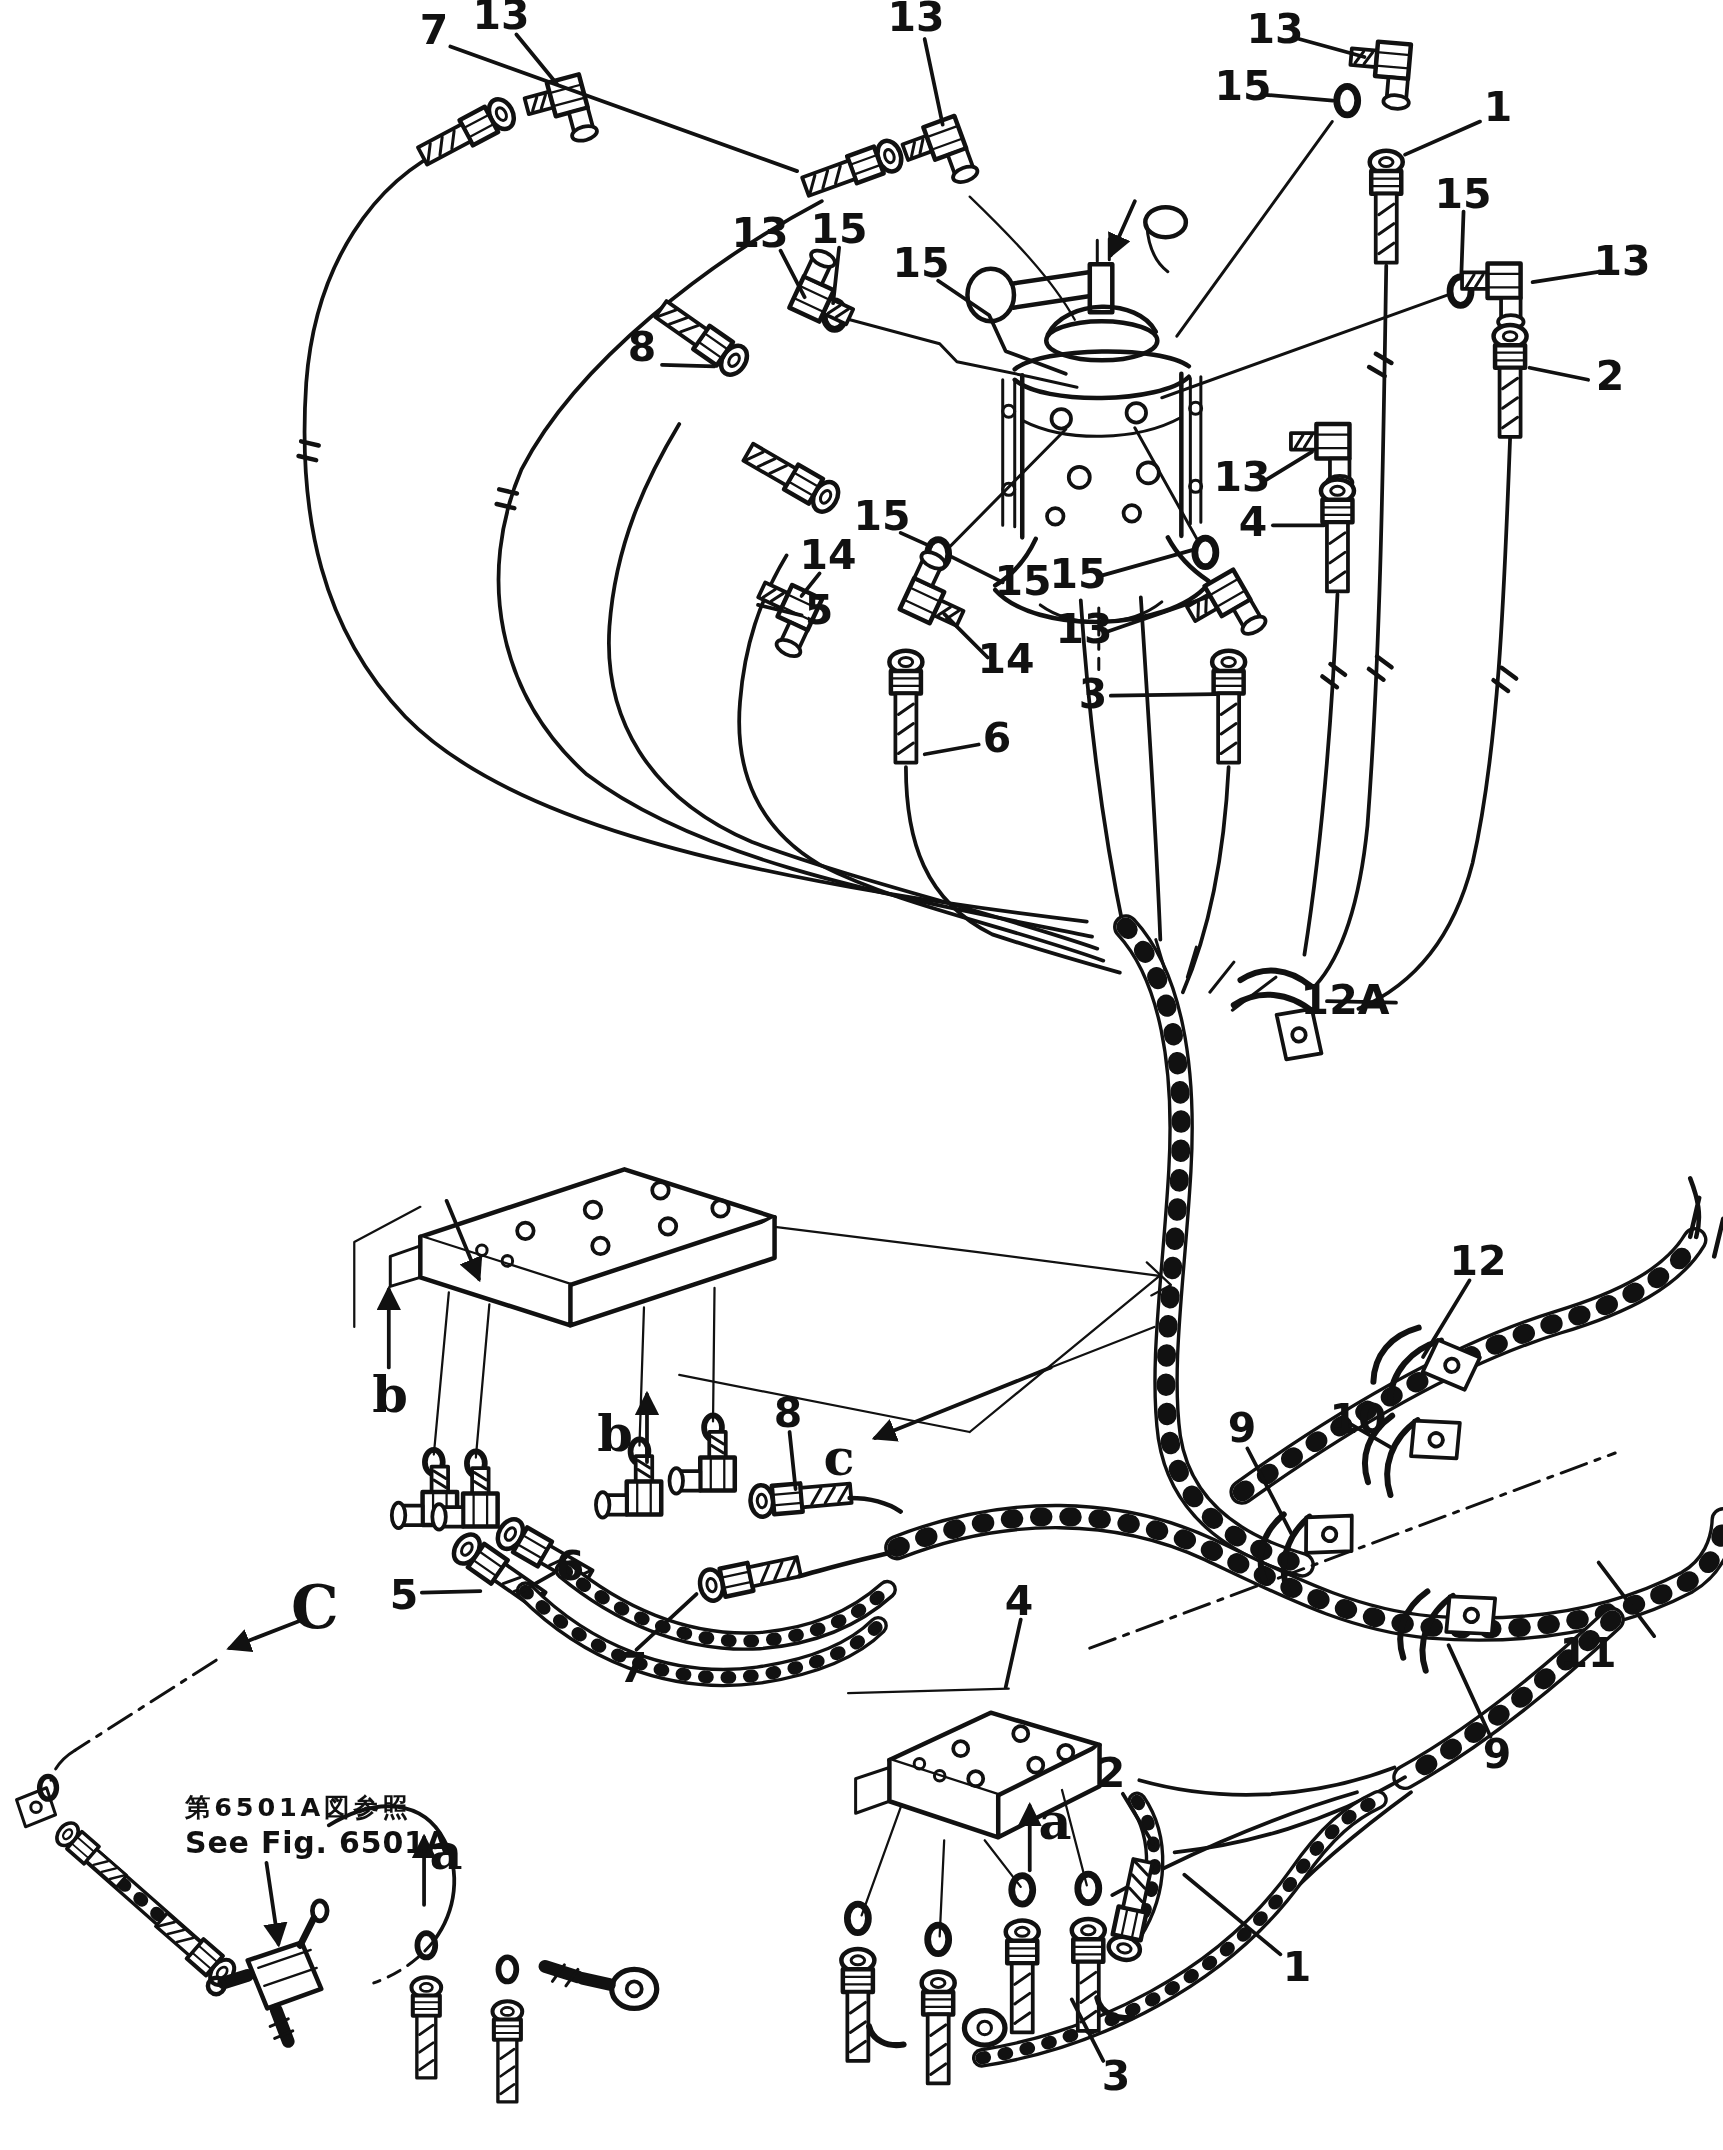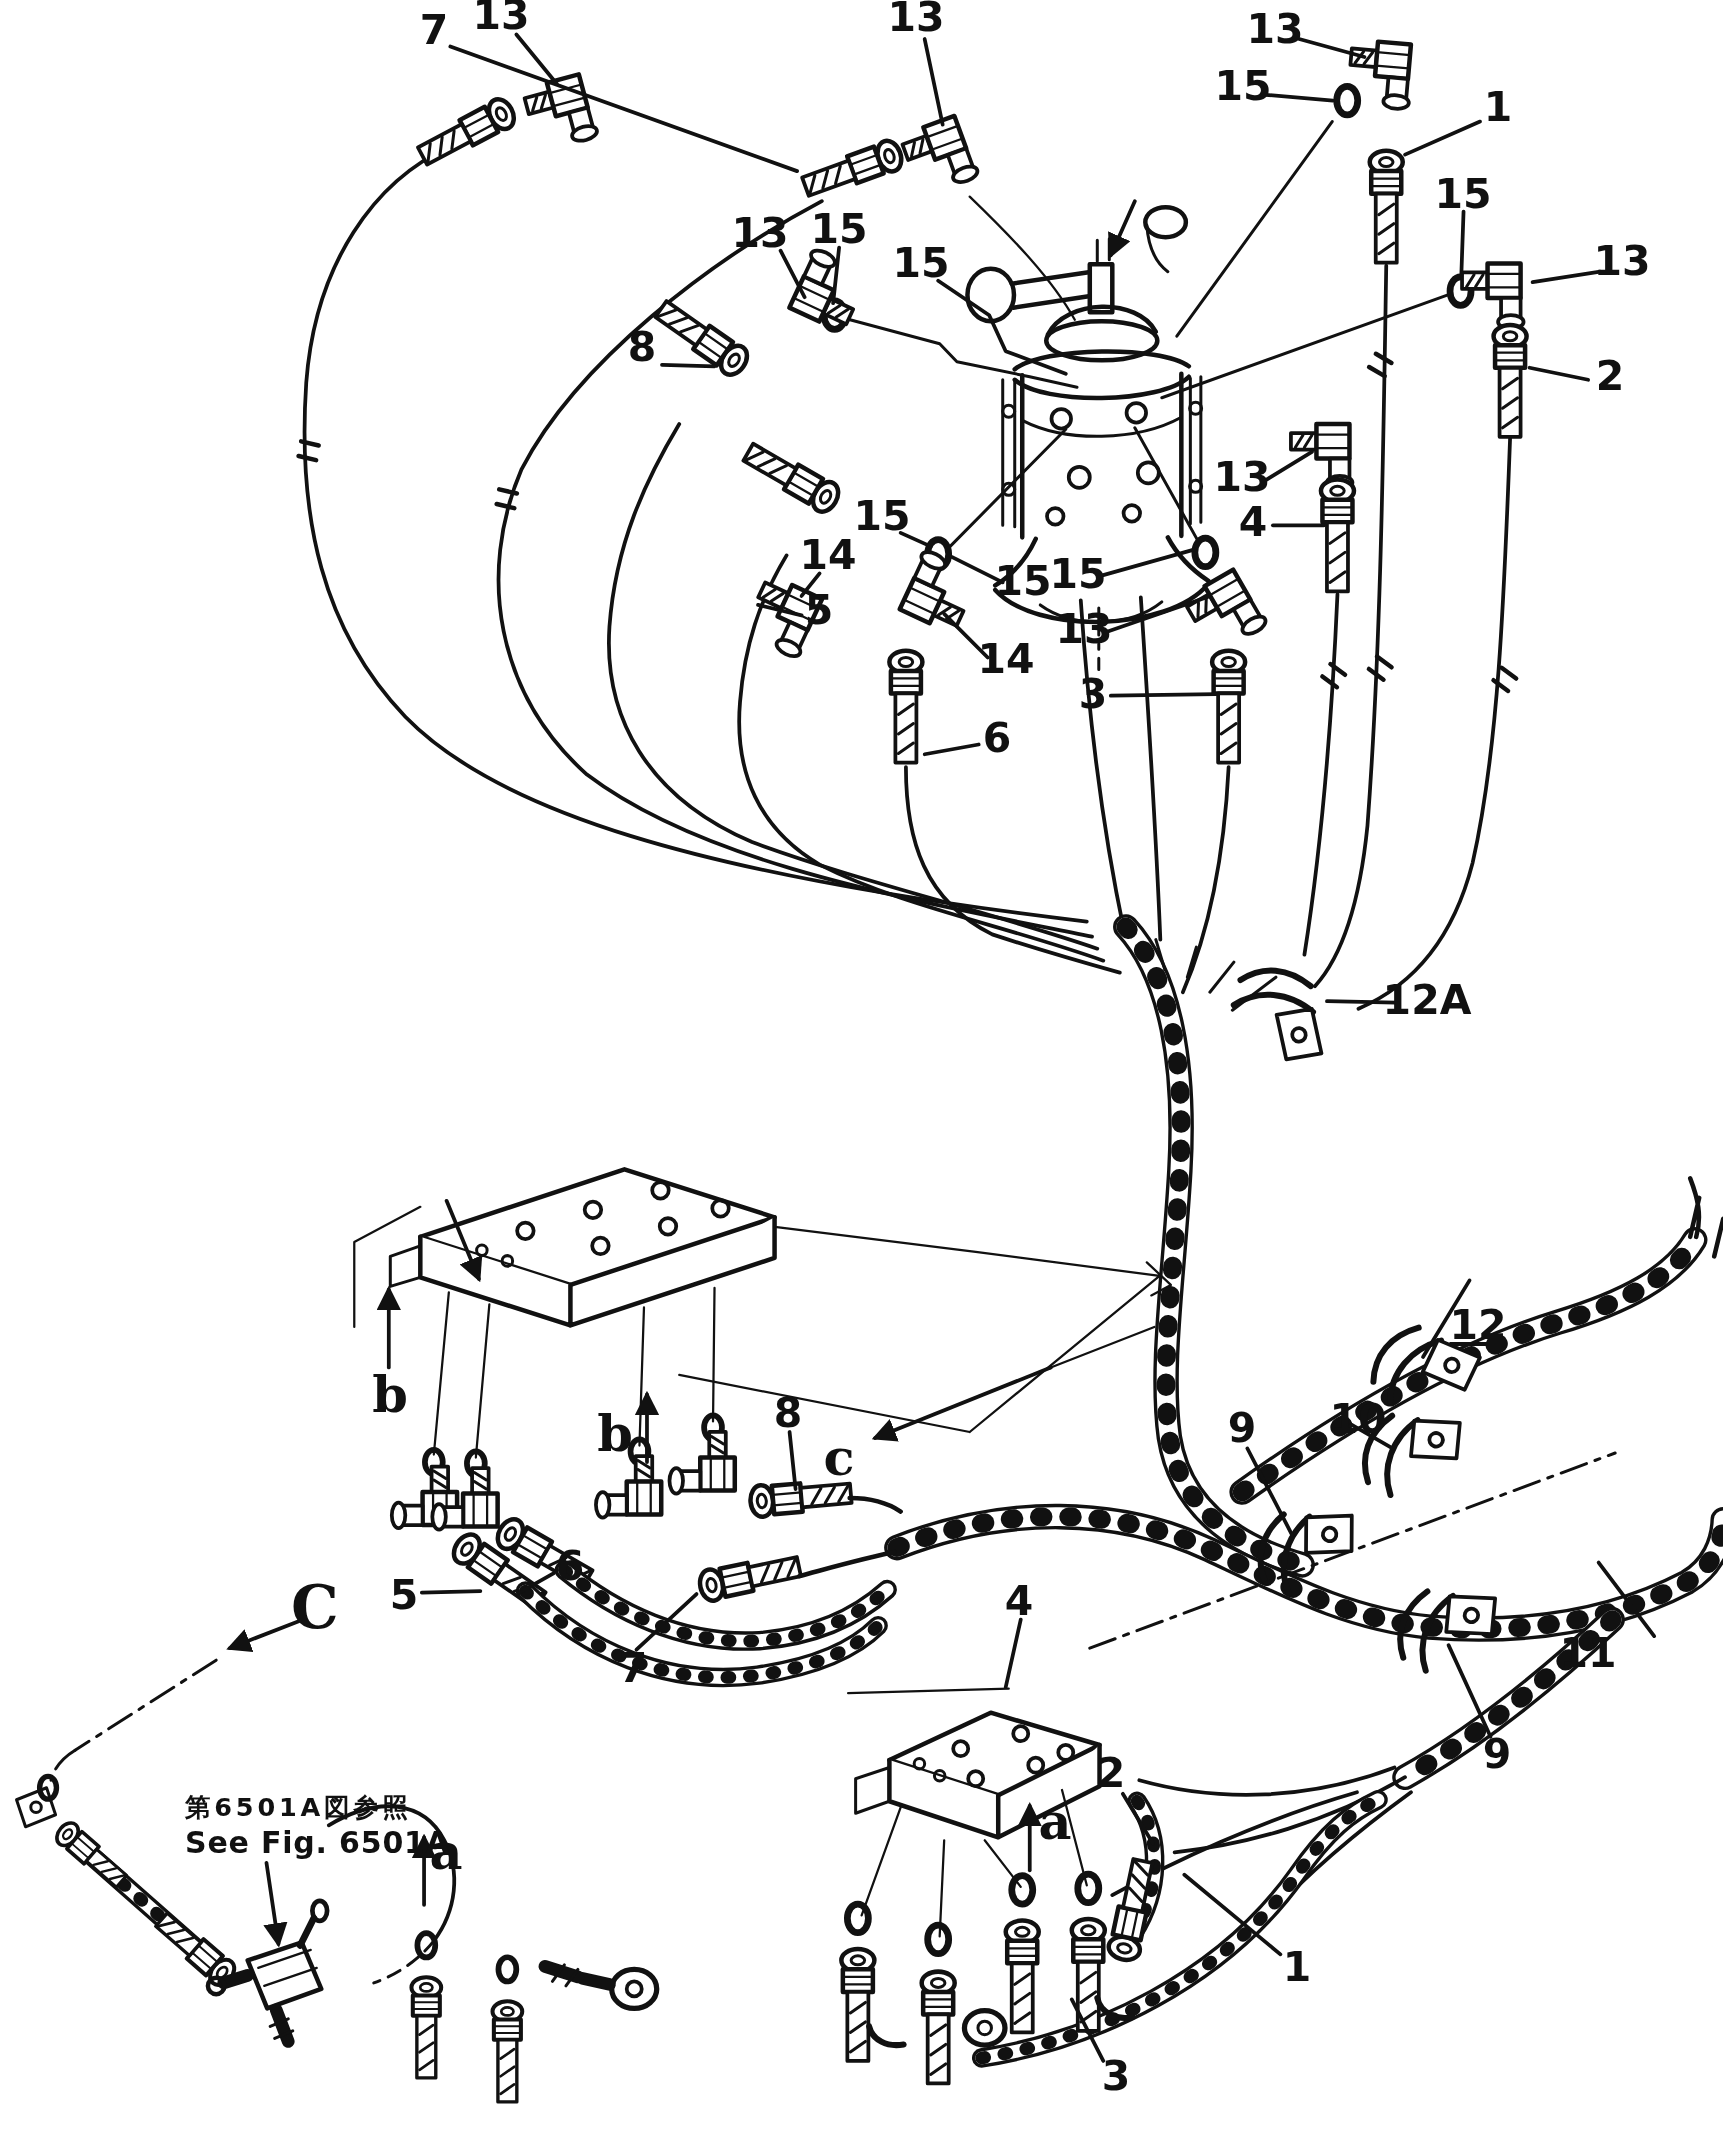--- a/index.html
+++ b/index.html
@@ -382,22 +382,22 @@
       <div class="co" style="left: 819px; top: 610px;">5</div>
       <div class="co" style="left: 882px; top: 516px;">15</div>
       <div class="co" style="left: 1023px; top: 581px;">15</div>
       <div class="co" style="left: 1078px; top: 574px;">15</div>
       <div class="co" style="left: 1084px; top: 629px;">13</div>
       <div class="co" style="left: 1006px; top: 659px;">14</div>
       <div class="co" style="left: 997px; top: 738px;">6</div>
       <div class="co" style="left: 1093px; top: 694px;">3</div>
       <div class="co" style="left: 1242px; top: 477px;">13</div>
       <div class="co" style="left: 1253px; top: 522px;">4</div>
-      <div class="co" style="left: 1427px; top: 1000px;">12A</div>
-      <div class="co" style="left: 1478px; top: 1325px; text-decoration: underline;">12</div>
+      <div class="co" style="left: 1345px; top: 1000px;">12A</div>
+      <div class="co" style="left: 1478px; top: 1261px;">12</div>
       <div class="co" style="left: 1358px; top: 1419px;">10</div>
       <div class="co" style="left: 1242px; top: 1428px;">9</div>
       <div class="co" style="left: 1588px; top: 1653px;">11</div>
       <div class="co" style="left: 1497px; top: 1754px;">9</div>
       <div class="co" style="left: 1019px; top: 1601px;">4</div>
       <div class="co" style="left: 1111px; top: 1773px;">2</div>
       <div class="co" style="left: 1297px; top: 1967px;">1</div>
       <div class="co" style="left: 1116px; top: 2076px;">3</div>
       <div class="co" style="left: 404px; top: 1595px;">5</div>
       <div class="co" style="left: 570px; top: 1566px;">6</div>

